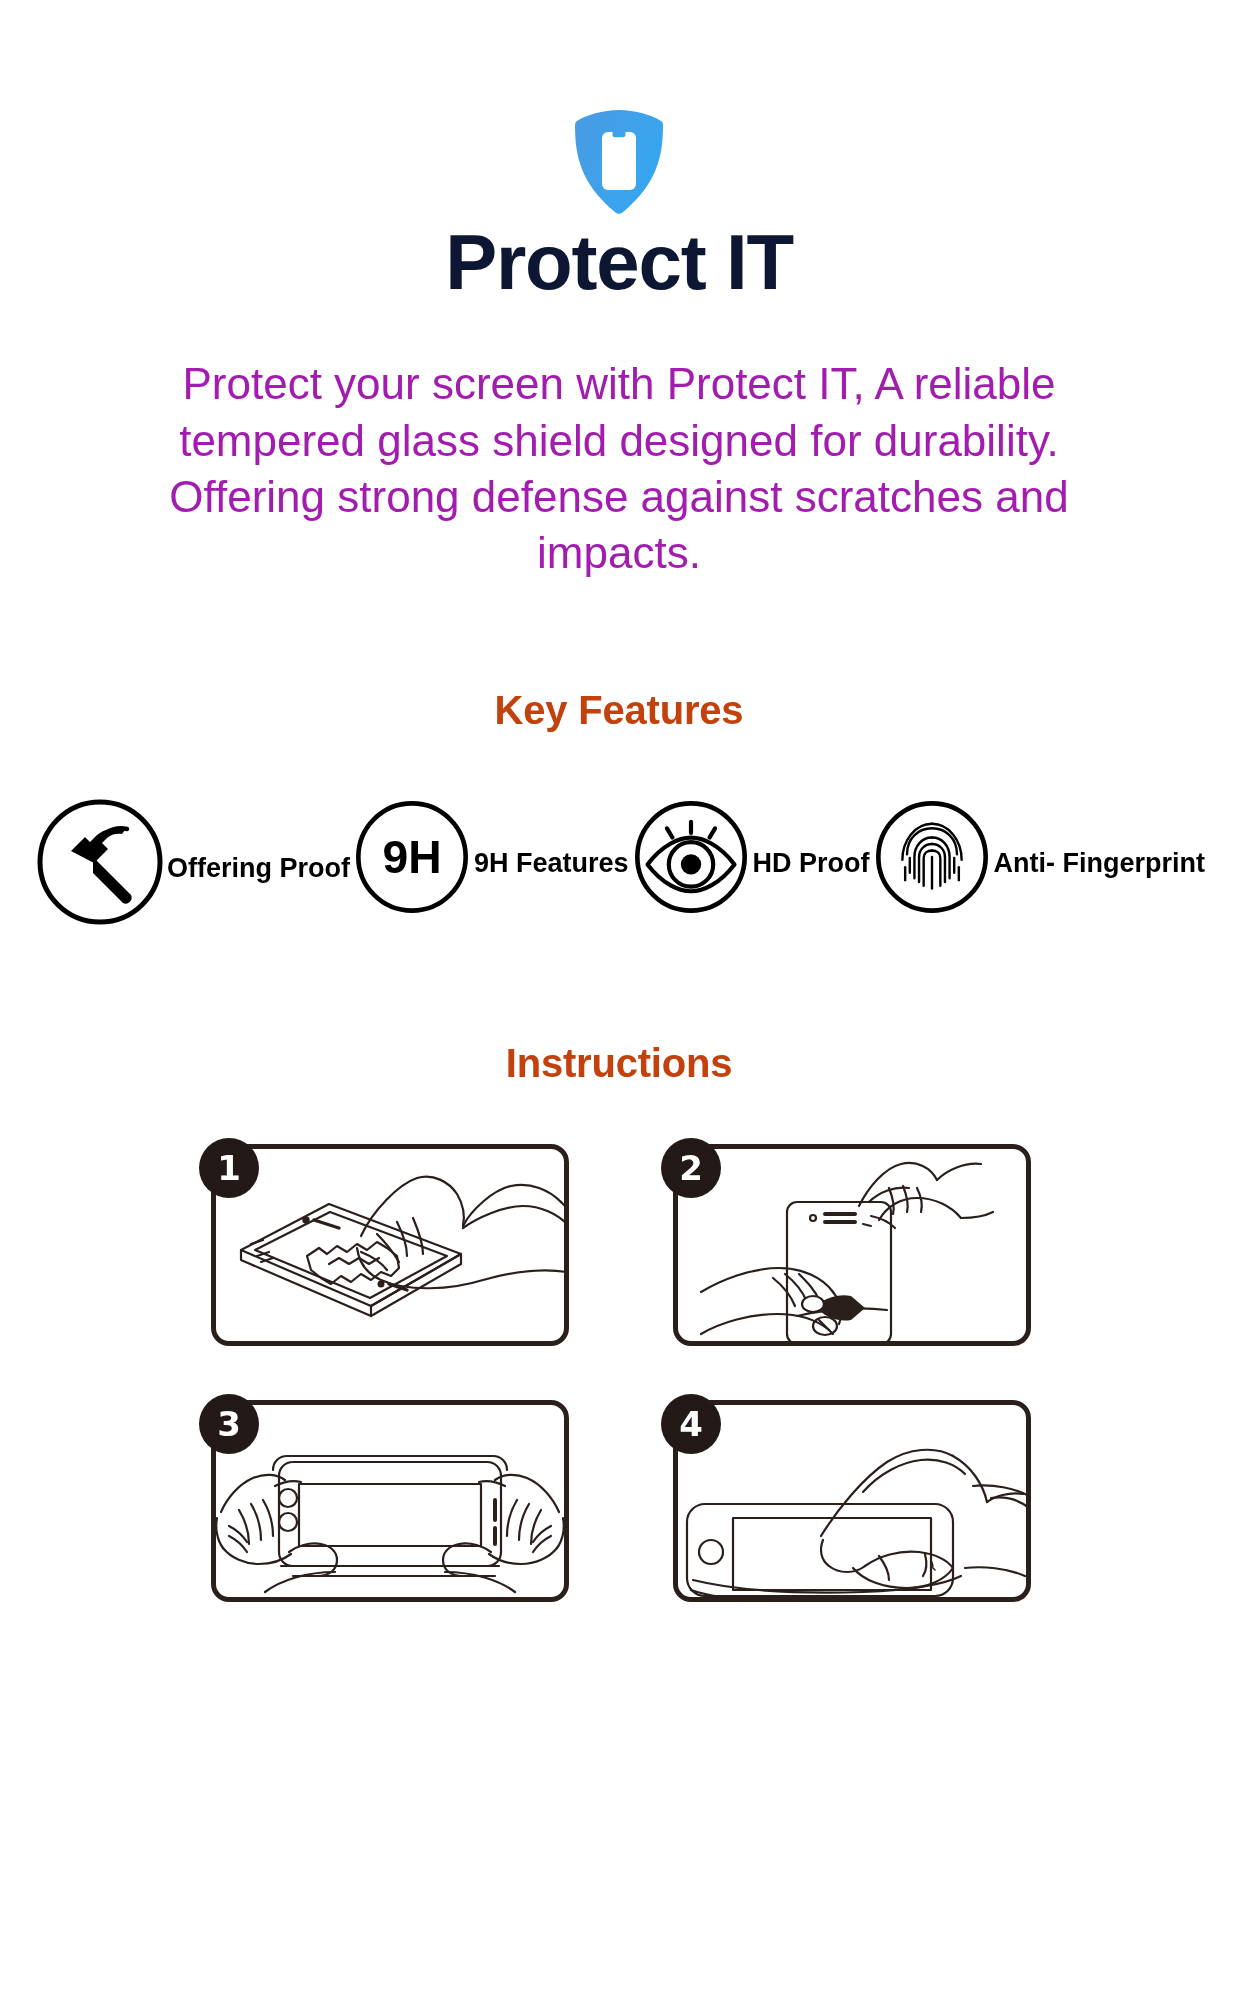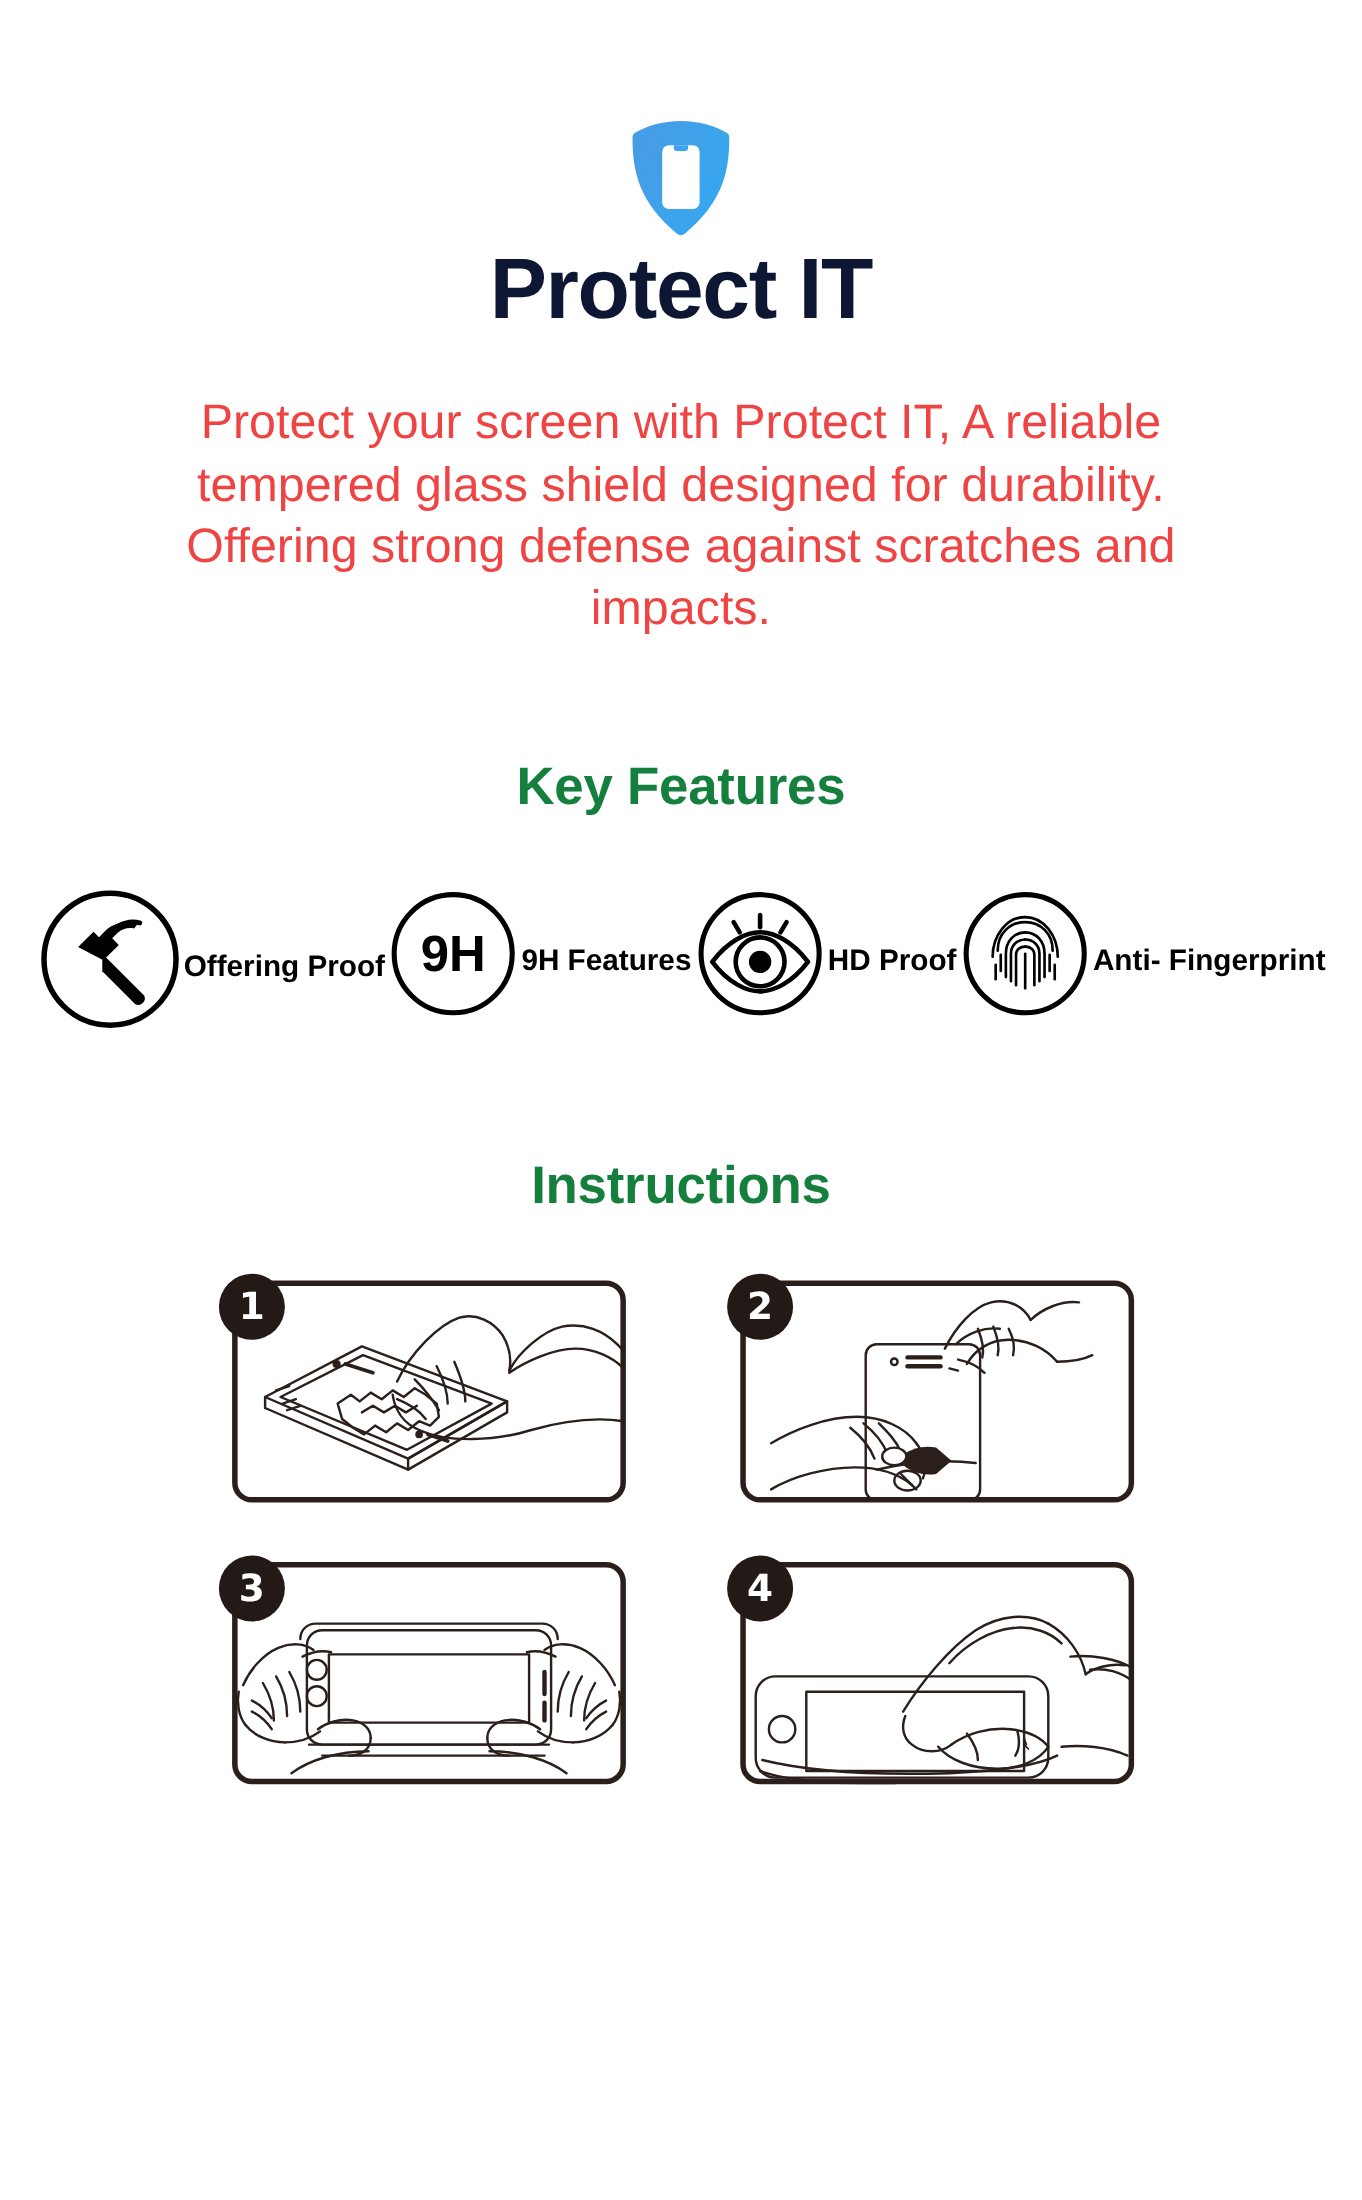--- a/index.html
+++ b/index.html
@@ -53,29 +53,29 @@
   }
 
   
   .description {
     margin-top: 56px;
     width: 1000px;
     text-align: center;
     font-size: 44px;
     line-height: 1.28;
     font-weight: 400;
-    color: #ef4444;
+    color: #a21caf;
     font-stretch: condensed;
   }
 
   
   .section-heading {
-    font-size: 48px;
+    font-size: 40px;
     font-weight: 700;
-    color: #15803d;
+    color: #c2410c;
     text-align: center;
     letter-spacing: -0.2px;
   }
 
   .heading-key-features { margin-top: 106px; }
   .heading-instructions { margin-top: 112px; }
 
   
   .features {
     margin-top: 62px;

